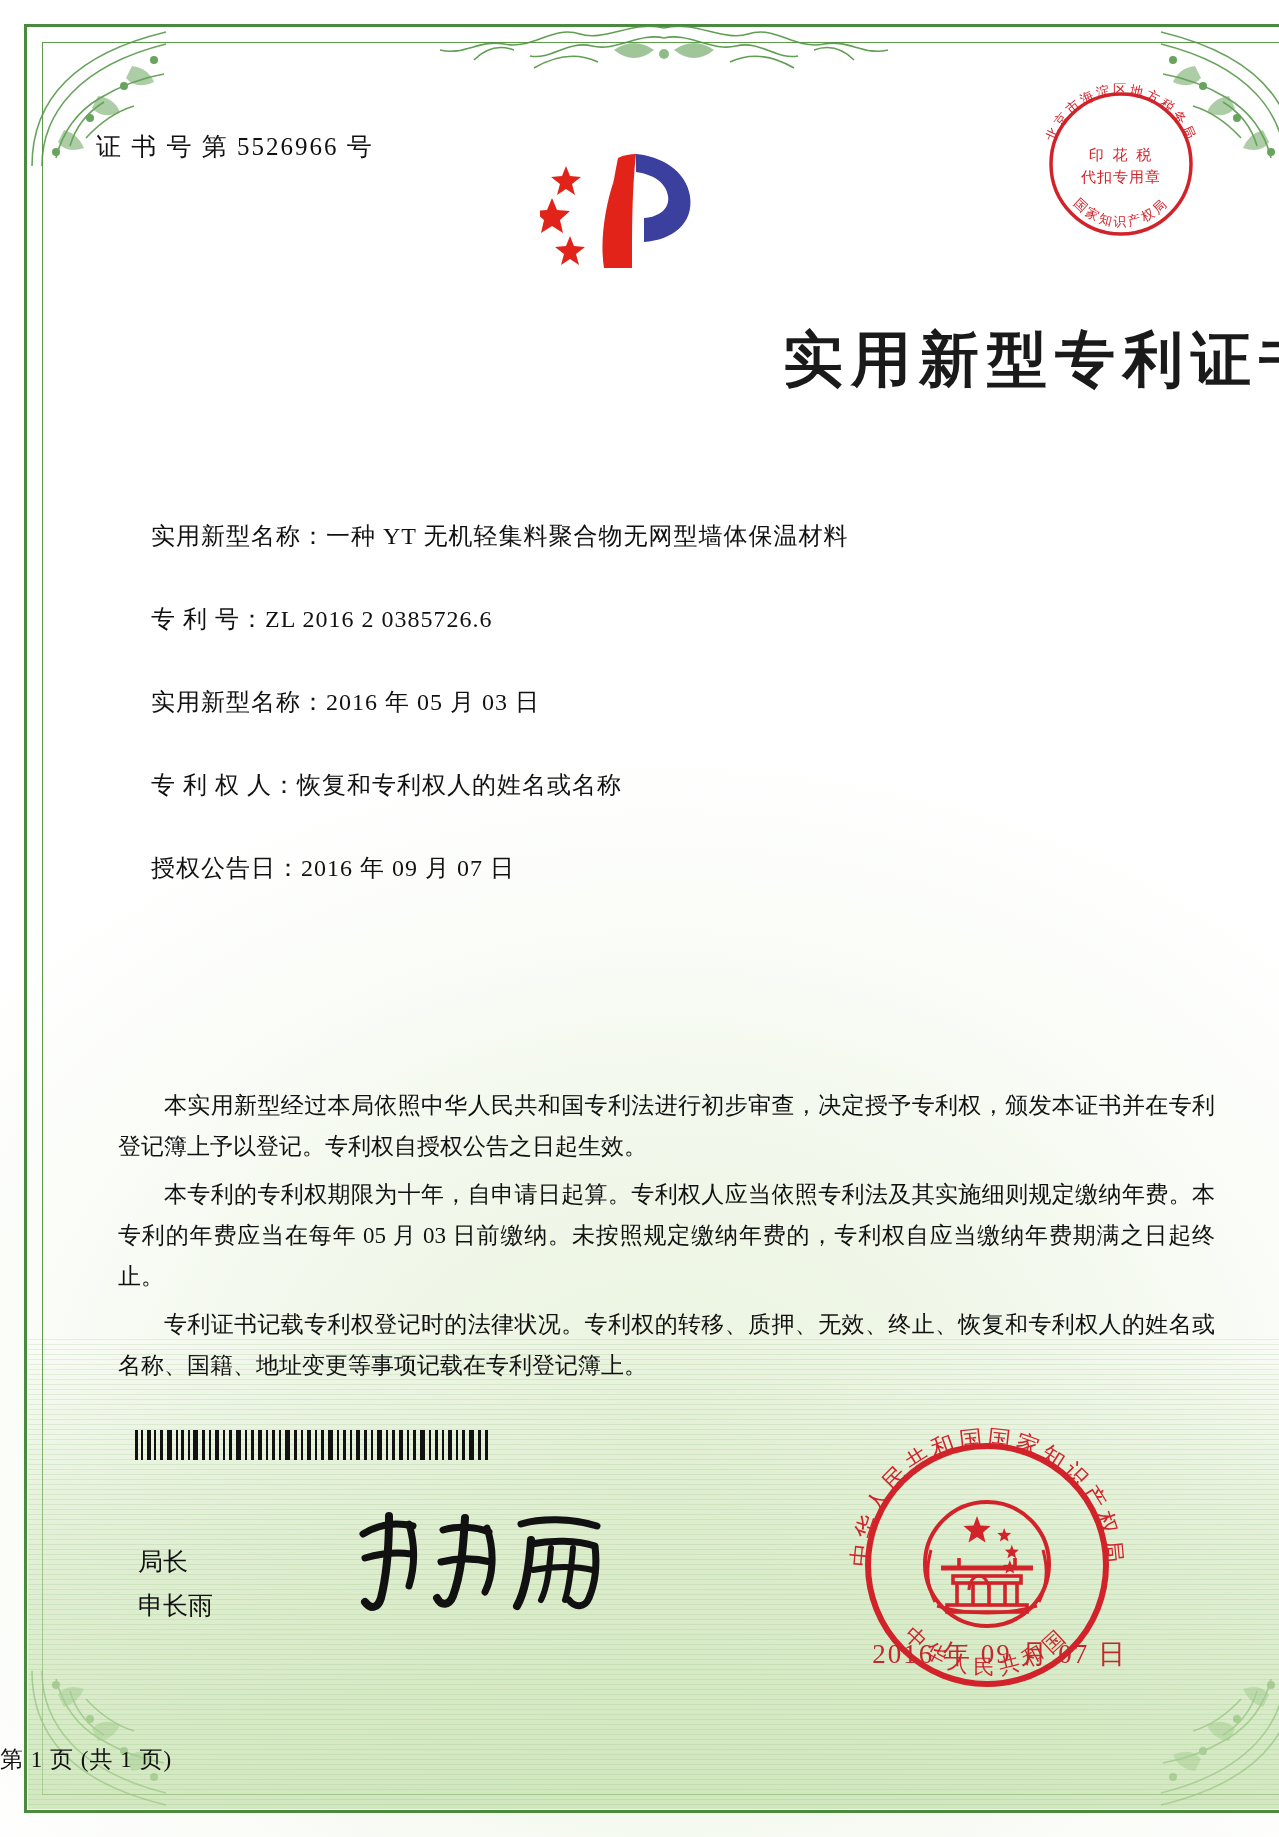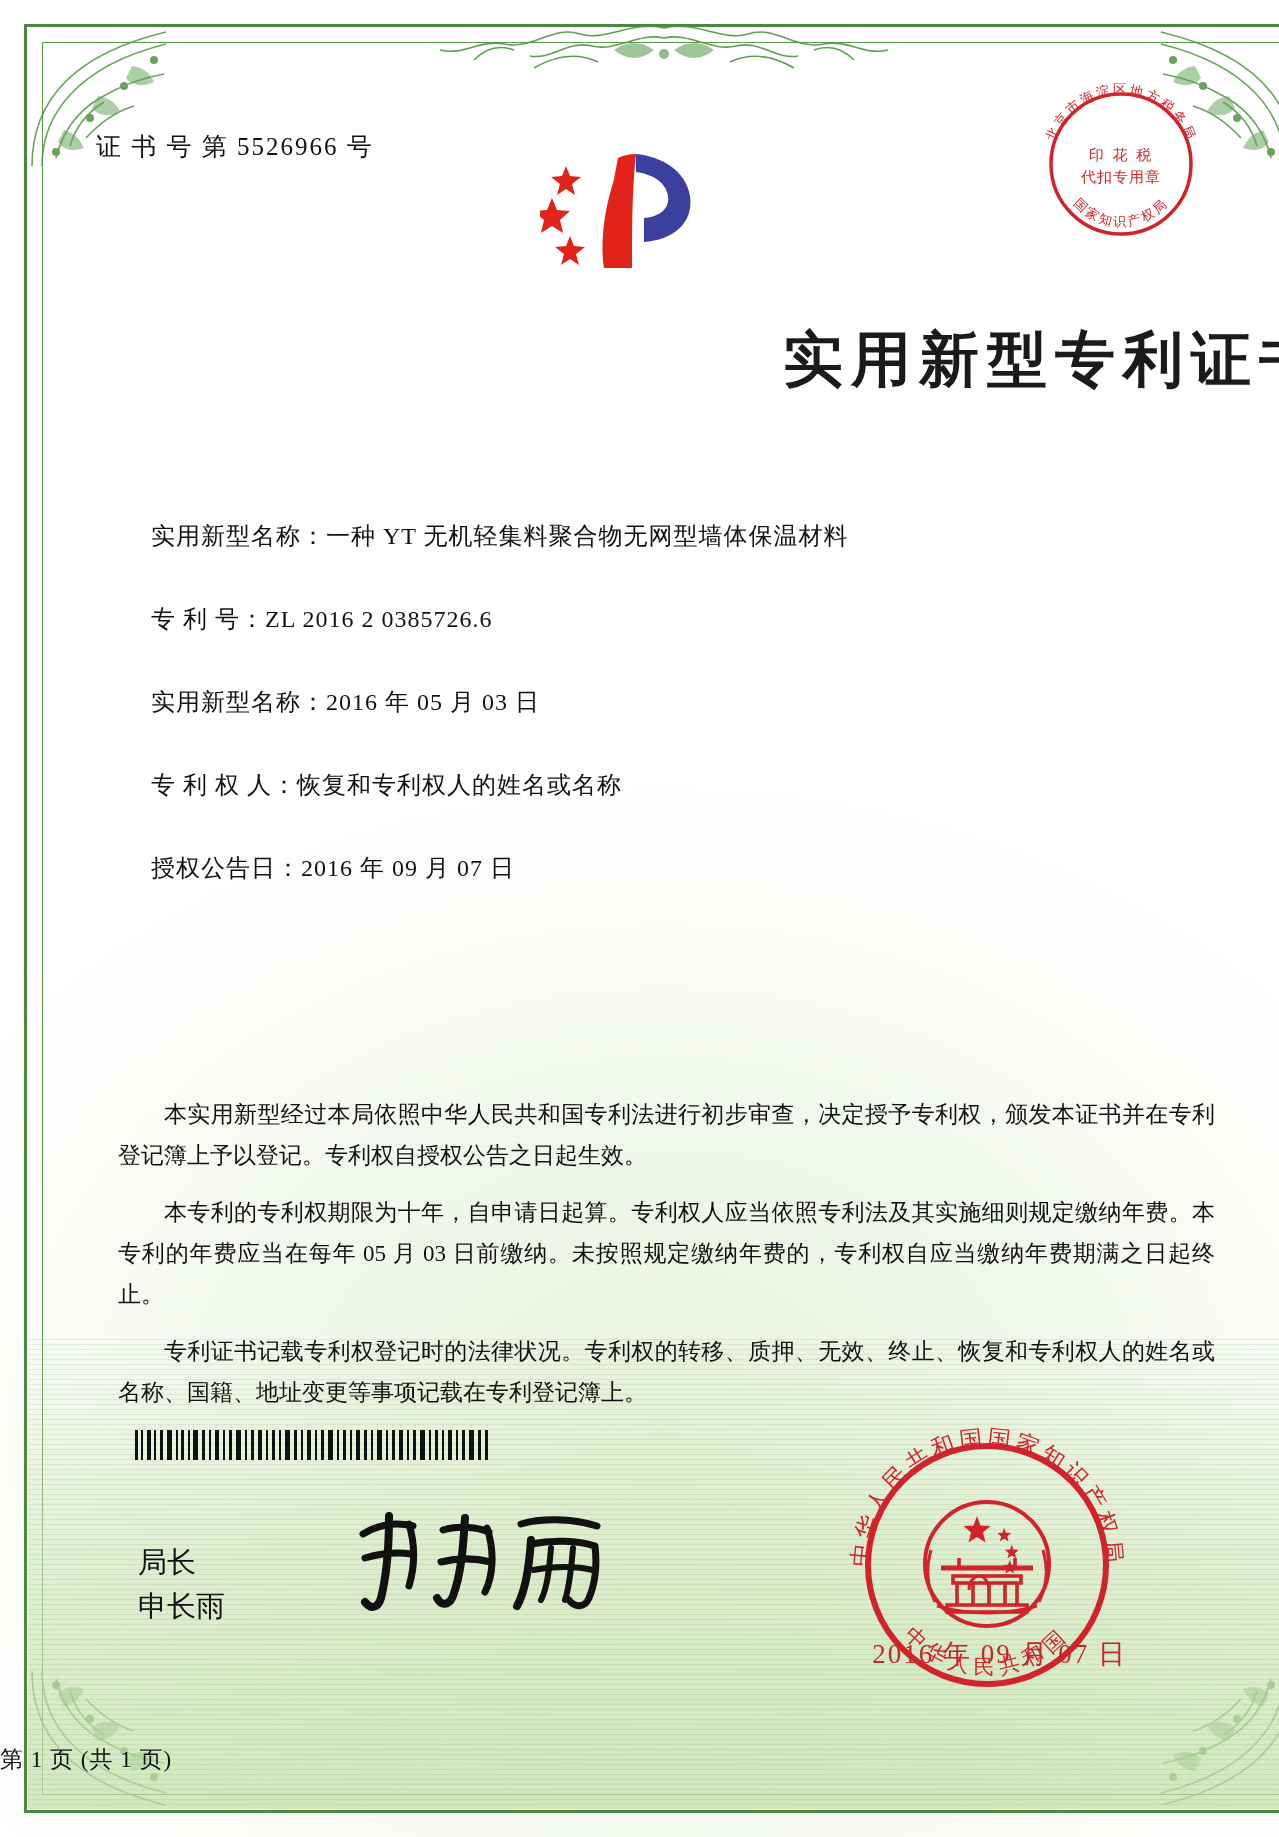--- a/index.html
+++ b/index.html
@@ -131,36 +131,36 @@
     position: absolute;
     left: 118px;
     right: 112px;
     top: 1078px;
     font-size: 23px;
     line-height: 41px;
     color: #111;
     text-align: justify;
   }
   .paras p {
-    margin: 16px 0 2px 0;
+    margin: 7px 0 2px 0;
     text-indent: 2em;
   }
 
   .barcode {
     position: absolute;
     left: 135px;
     top: 1430px;
     width: 355px;
     height: 30px;
   }
   .sig-block {
     position: absolute;
     left: 138px;
     top: 1540px;
-    font-size: 29px;
+    font-size: 25px;
     line-height: 44px;
     color: #111;
   }
   .signature {
     position: absolute;
     left: 345px;
     top: 1500px;
     width: 290px;
     height: 120px;
     color: #111;

